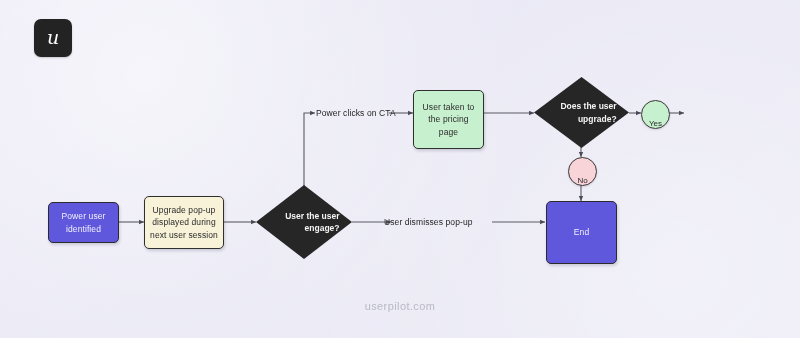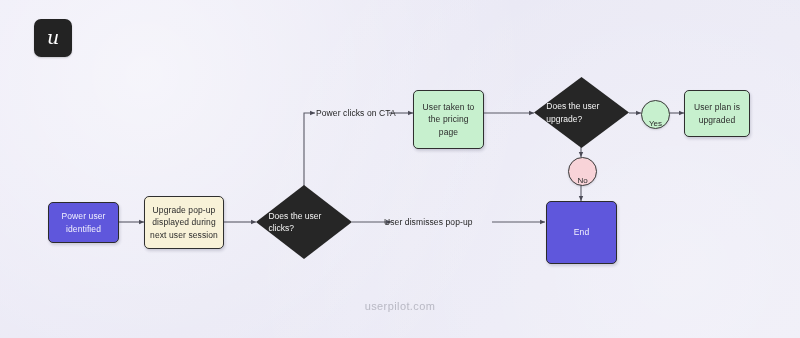--- a/index.html
+++ b/index.html
@@ -104,22 +104,23 @@
     inset: 0;
     background: #262626;
     clip-path: polygon(50% 0%, 100% 50%, 50% 100%, 0% 50%);
     filter: drop-shadow(1px 2px 2px rgba(40,40,70,0.22));
   }
   .diamond .dlabel {
     position: relative;
     color: #f4f4f4;
     font-size: 8.5px;
     line-height: 1.45;
-    text-align: left;
+    text-align: right;
     width: 74%;
+    font-weight: bold;
   }
 
   
   .circle {
     position: absolute;
     border-radius: 50%;
     border: 1px solid #3a3a3a;
     display: flex;
     align-items: flex-end;
     justify-content: center;
@@ -195,43 +196,40 @@
   <div class="node box cream" style="left:144px; top:196px; width:80px; height:53px;">
     <span>Upgrade pop-up displayed during next user session</span>
   </div>
 
   <div class="node box purple" style="left:48px; top:202px; width:71px; height:41px;">
     <span>Power user identified</span>
   </div>
 
   <div class="diamond" style="left:256px; top:185px; width:96px; height:74px;">
     <span class="shape"></span>
-    <span class="dlabel">Does the user clicks?</span>
+    <span class="dlabel">User the user engage?</span>
   </div>
 
   <div class="node box green" style="left:413px; top:90px; width:71px; height:59px;">
     <span>User taken to the pricing page</span>
   </div>
 
   <div class="diamond" style="left:534px; top:77px; width:95px; height:71px;">
     <span class="shape"></span>
     <span class="dlabel">Does the user upgrade?</span>
   </div>
 
   <div class="circle yes" style="left:641px; top:100px; width:27px; height:27px;">
     <span>Yes</span>
   </div>
 
   <div class="circle no" style="left:568px; top:157px; width:27px; height:27px;">
     <span>No</span>
   </div>
 
-  <div class="node box green" style="left:684px; top:90px; width:66px; height:47px;">
-    <span>User plan is upgraded</span>
-  </div>
 
   <div class="node box purple" style="left:546px; top:201px; width:71px; height:63px;">
     <span>End</span>
   </div>
 
   <div class="edge-label" style="left:316px; top:108px;">Power clicks on CTA</div>
 
   <div class="edge-label" style="left:384px; top:217px;">User dismisses pop-up</div>
 
   <div class="watermark">userpilot.com</div>

